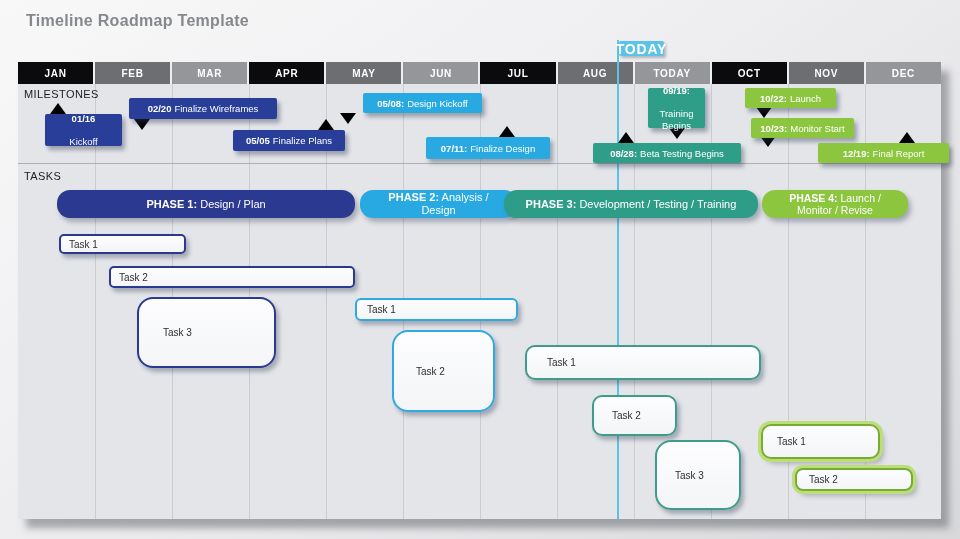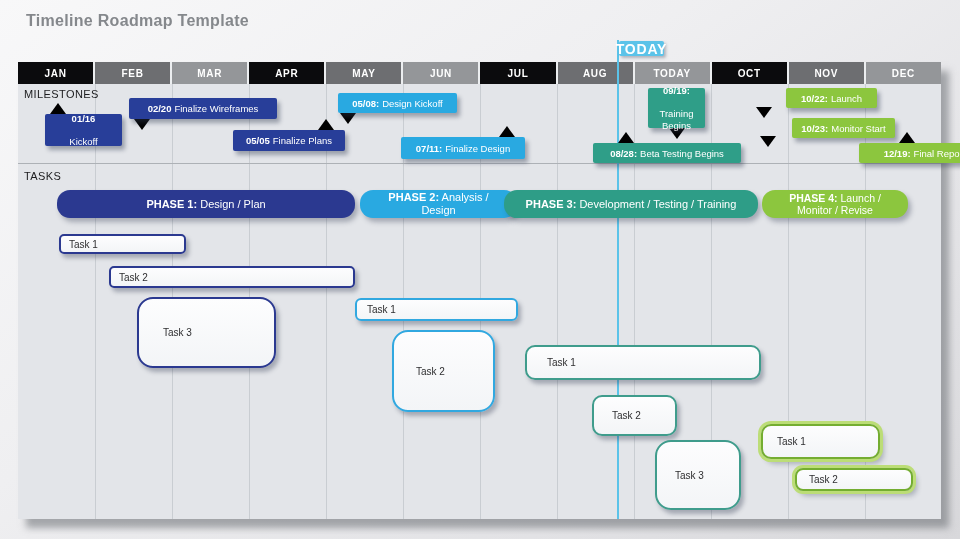--- a/index.html
+++ b/index.html
@@ -29,23 +29,23 @@
   .today-flag{position:absolute;left:619px;top:41px;width:45px;height:15px;background:#5bc3e9;
     border-radius:2px;display:flex;align-items:center;justify-content:center;color:#fff;
     font-size:14px;font-weight:bold;letter-spacing:.8px;box-shadow:2px 2px 3px rgba(60,70,90,.35);}
 
   .ms{position:absolute;display:flex;align-items:center;justify-content:center;gap:3px;
     color:#fff;font-size:9.5px;white-space:nowrap;border-radius:2px;padding:0 4px;
     box-shadow:3px 4px 4px rgba(48,58,80,.4);}
   .ms .ms-date{font-weight:bold;}
   .ms.stack{flex-direction:column;gap:12px;white-space:normal;text-align:center;line-height:1.2;}
   .bg-db{background:#283e99;}
-  .bg-lb{background:#29a9e1;}
+  .bg-lb{background:#29a9e1;margin-left:25px;}
   .bg-tl{background:#2f9e88;}
-  .bg-gr{background:#8cc63e;margin-left:41px;}
+  .bg-gr{background:#8cc63e;}
 
   .pt{position:absolute;width:0;height:0;border-left:8px solid transparent;border-right:8px solid transparent;}
   .pt.up{border-bottom:11px solid;}
   .pt.down{border-top:11px solid;}
   .pc-db{border-bottom-color:#283e99;border-top-color:#283e99;}
   .pc-lb{border-bottom-color:#29a9e1;border-top-color:#29a9e1;}
   .pc-tl{border-bottom-color:#2f9e88;border-top-color:#2f9e88;}
   .pc-gr{border-bottom-color:#8cc63e;border-top-color:#8cc63e;}
 
   .phase{position:absolute;top:190px;height:28px;border-radius:13px;display:flex;align-items:center;

